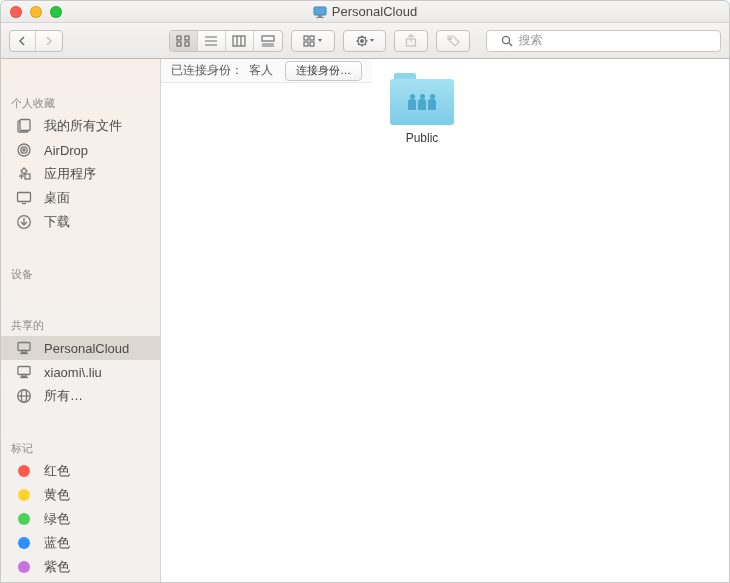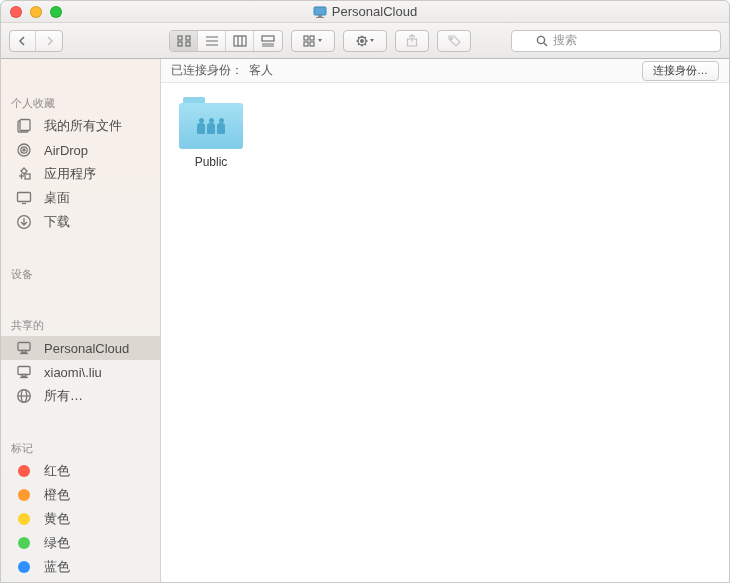--- a/index.html
+++ b/index.html
@@ -19,37 +19,37 @@
 
 .toolbar { height: 36px; background: linear-gradient(#f6f4f3,#ebe9e7); border-bottom: 1px solid #bdbbba; display: flex; align-items: center; padding: 0 8px; gap: 8px; }
 .seg { display: inline-flex; height: 22px; border: 1px solid #c4c2c1; border-radius: 4px; overflow: hidden; background: linear-gradient(#fdfdfd,#f2f0ef); }
 .seg > div { width: 28px; display: flex; align-items: center; justify-content: center; border-right: 1px solid #d4d2d1; }
 .seg > div:last-child { border-right: none; }
 .seg > div.sel { background: linear-gradient(#e7e5e4,#d7d5d3); }
 .seg.nav > div { width: 26px; }
 .tbtn { width: 34px; height: 22px; border: 1px solid #c4c2c1; border-radius: 4px; background: linear-gradient(#fdfdfd,#f2f0ef); display: flex; align-items: center; justify-content: center; }
 .tbtn.wide { width: 44px; }
 .spacer { flex: 1; }
-.search { width: 210px; height: 22px; border: 1px solid #c9c7c6; border-radius: 4px; background: #fff; display: flex; align-items: center; padding: 0 24px; color: #9b9b9b; font-size: 12px; gap: 5px; }
+.search { width: 235px; height: 22px; border: 1px solid #c9c7c6; border-radius: 4px; background: #fff; display: flex; align-items: center; padding: 0 14px; color: #9b9b9b; font-size: 12px; gap: 5px; }
 .search .mag { flex-shrink: 0; display: flex; }
 .toolbar svg { stroke: #6f6f6f; fill: none; }
 .tbtn.disabled svg, .seg > div.disabled svg { stroke: #c6c4c3; }
 
 
 .body { flex: 1; display: flex; overflow: hidden; }
 .sidebar { width: 160px; background: linear-gradient(180deg, #f8efe9 0%, #f5f0ec 40%, #f2f1f0 100%); border-right: 1px solid #d6d4d3; overflow-y: auto; padding-top: 4px; font-size: 13px; color: #4c4c4c; }
 .sb-head { font-size: 11px; color: #8c8a89; padding: 6px 10px 3px 10px; margin-top: 27px; }
 .sb-item { height: 24px; display: flex; align-items: center; gap: 11px; padding: 0 8px 0 14px; cursor: default; }
 .sb-item .ic { width: 18px; height: 18px; display: flex; align-items: center; justify-content: center; flex-shrink: 0; }
 .sb-item.selected { background: #dcd7d1; }
 .sb-item .txt { white-space: nowrap; overflow: hidden; text-overflow: ellipsis; }
 .tagdot { width: 12px; height: 12px; border-radius: 50%; }
 
 
-.main { flex: 1; display: flex; flex-direction: column; background: #fff; }
+.main { flex: 1; display: flex; flex-direction: row; background: #fff; }
 .connbar { height: 24px; background: #fafafa; border-bottom: 1px solid #e7e7e7; display: flex; align-items: center; font-size: 12px; color: #5a5a5a; padding: 0 10px; gap: 6px; }
 .connbar .fill { flex: 1; }
 .connbtn { height: 20px; padding: 0 10px; border: 1px solid #c8c8c8; border-radius: 4px; background: linear-gradient(#fff,#f3f3f3); font-size: 11px; color: #3a3a3a; display: flex; align-items: center; }
 .files { flex: 1; padding: 14px 10px; display: flex; align-content: flex-start; flex-wrap: wrap; gap: 20px; }
 .fitem { width: 80px; display: flex; flex-direction: column; align-items: center; gap: 6px; font-size: 12px; color: #3a3a3a; }
 .folder { width: 64px; height: 52px; position: relative; }
 .folder .tab { position: absolute; top: 0; left: 4px; width: 22px; height: 8px; background: #8fd4ed; border-radius: 2px 2px 0 0; }
 .folder .body { position: absolute; top: 6px; left: 0; right: 0; bottom: 0; background: linear-gradient(#a4e0f3,#7fcce8); border-radius: 3px; display: flex; align-items: center; justify-content: center; }
 .folder .people { display: flex; gap: 2px; }
 .folder .person { width: 8px; height: 16px; position: relative; }
@@ -255,26 +255,20 @@
             </svg>
           </span>
           <span class="txt">所有…</span>
         </div>
         <div class="sb-head">标记</div>
         <div class="sb-item">
           <span class="ic">
             <span class="tagdot" style="background:#ff5b4d"></span>
           </span>
           <span class="txt">红色</span>
-        </div>
-        <div class="sb-item">
-          <span class="ic">
-            <span class="tagdot" style="background:#ff9a2f"></span>
-          </span>
-          <span class="txt">橙色</span>
         </div>
         <div class="sb-item">
           <span class="ic">
             <span class="tagdot" style="background:#ffd22e"></span>
           </span>
           <span class="txt">黄色</span>
         </div>
         <div class="sb-item">
           <span class="ic">
             <span class="tagdot" style="background:#4fd158"></span>

